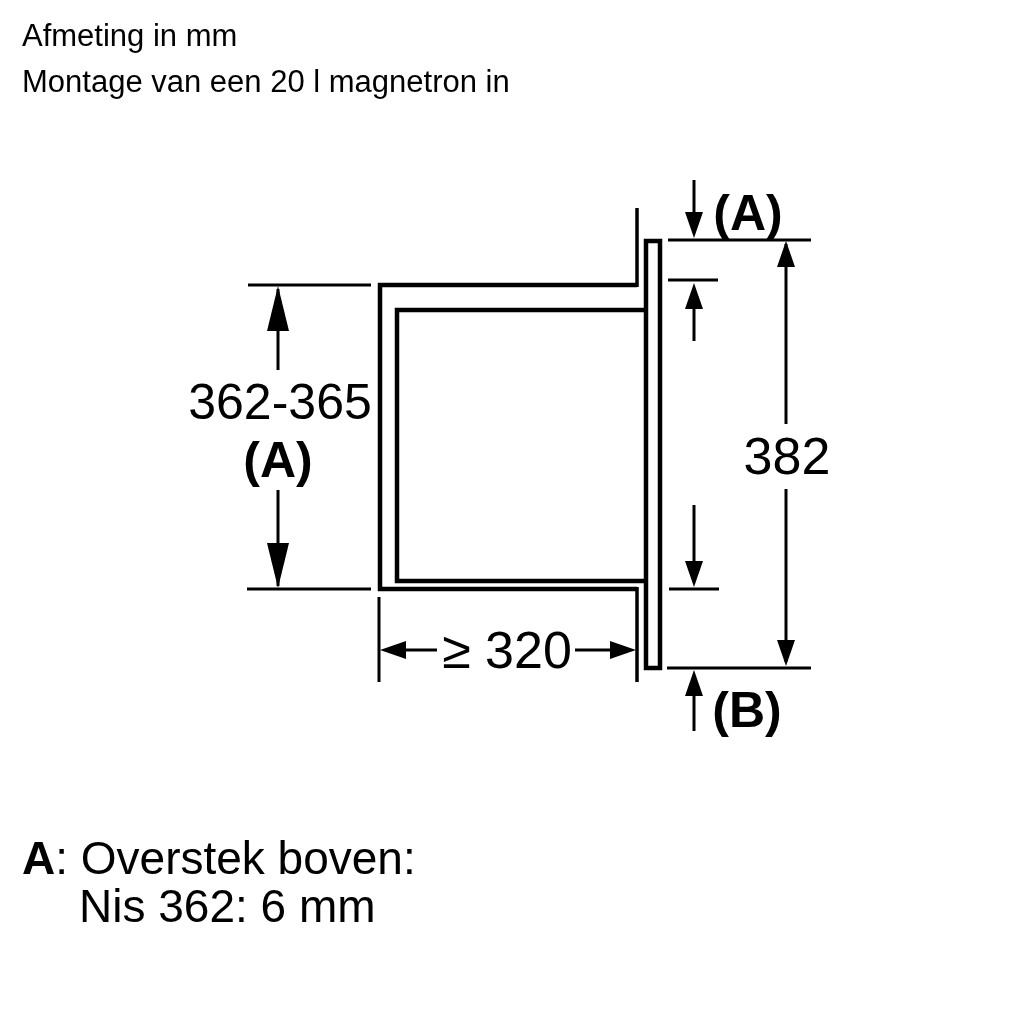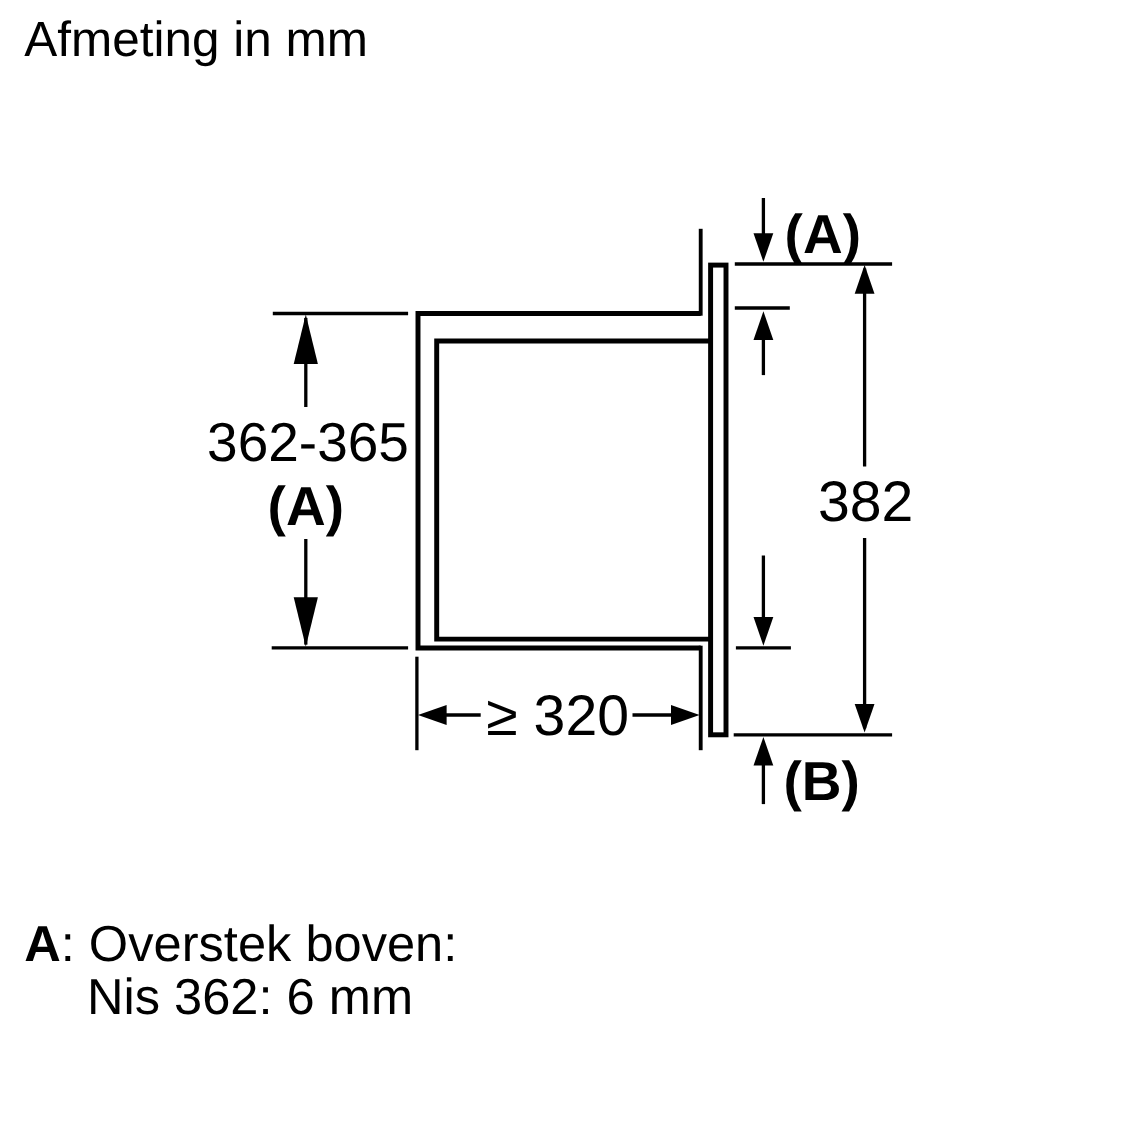--- a/index.html
+++ b/index.html
@@ -1,37 +1,38 @@
 <!DOCTYPE html>
 <html><head>
 <meta charset="utf-8">
 <style>
   html,body{margin:0;padding:0;}
   body{width:1024px;height:1024px;background:#ffffff;position:relative;
        font-family:"Liberation Sans",sans-serif;color:#000;}
   .page{position:absolute;inset:0;width:1024px;height:1024px;overflow:hidden;background:#fff;}
-  .title-block{position:absolute;left:22px;top:13px;font-size:45px;line-height:46px;
+  .title-block{position:absolute;left:22px;top:13px;font-size:31px;line-height:46px;
        letter-spacing:0;white-space:nowrap;}
   .diagram-svg{position:absolute;left:0;top:0;width:1024px;height:1024px;}
   .legend-block{position:absolute;left:22px;top:834px;font-size:46px;line-height:48px;white-space:nowrap;}
   .legend-line{white-space:nowrap;}
   .legend-indent{padding-left:57px;}
   .bold{font-weight:bold;}
   svg text{font-family:"Liberation Sans",sans-serif;fill:#000;}
   .dim-text{font-size:50px;}
   .dim-text-lg{font-size:52px;}
   .dim-ref{font-size:50px;font-weight:bold;}
 </style>
 </head>
 <body>
 
 <div class="page">
 
   <div class="title-block">
     <div>Afmeting in mm</div>
+    <div>Montage van een 20 l magnetron in</div>
   </div>
 
   <svg class="diagram-svg" viewBox="0 0 1024 1024">
 
     <g>
       <path d="M 637,285 L 380,285 L 380,589 L 637,589" fill="none" stroke="#000" stroke-width="4.5"></path>
       <path d="M 645,310 L 397,310 L 397,581 L 645,581" fill="none" stroke="#000" stroke-width="4.5"></path>
 
       <path d="M 637,208 L 637,287" fill="none" stroke="#000" stroke-width="3.5"></path>
       <path d="M 637,587 L 637,682" fill="none" stroke="#000" stroke-width="3.5"></path>

